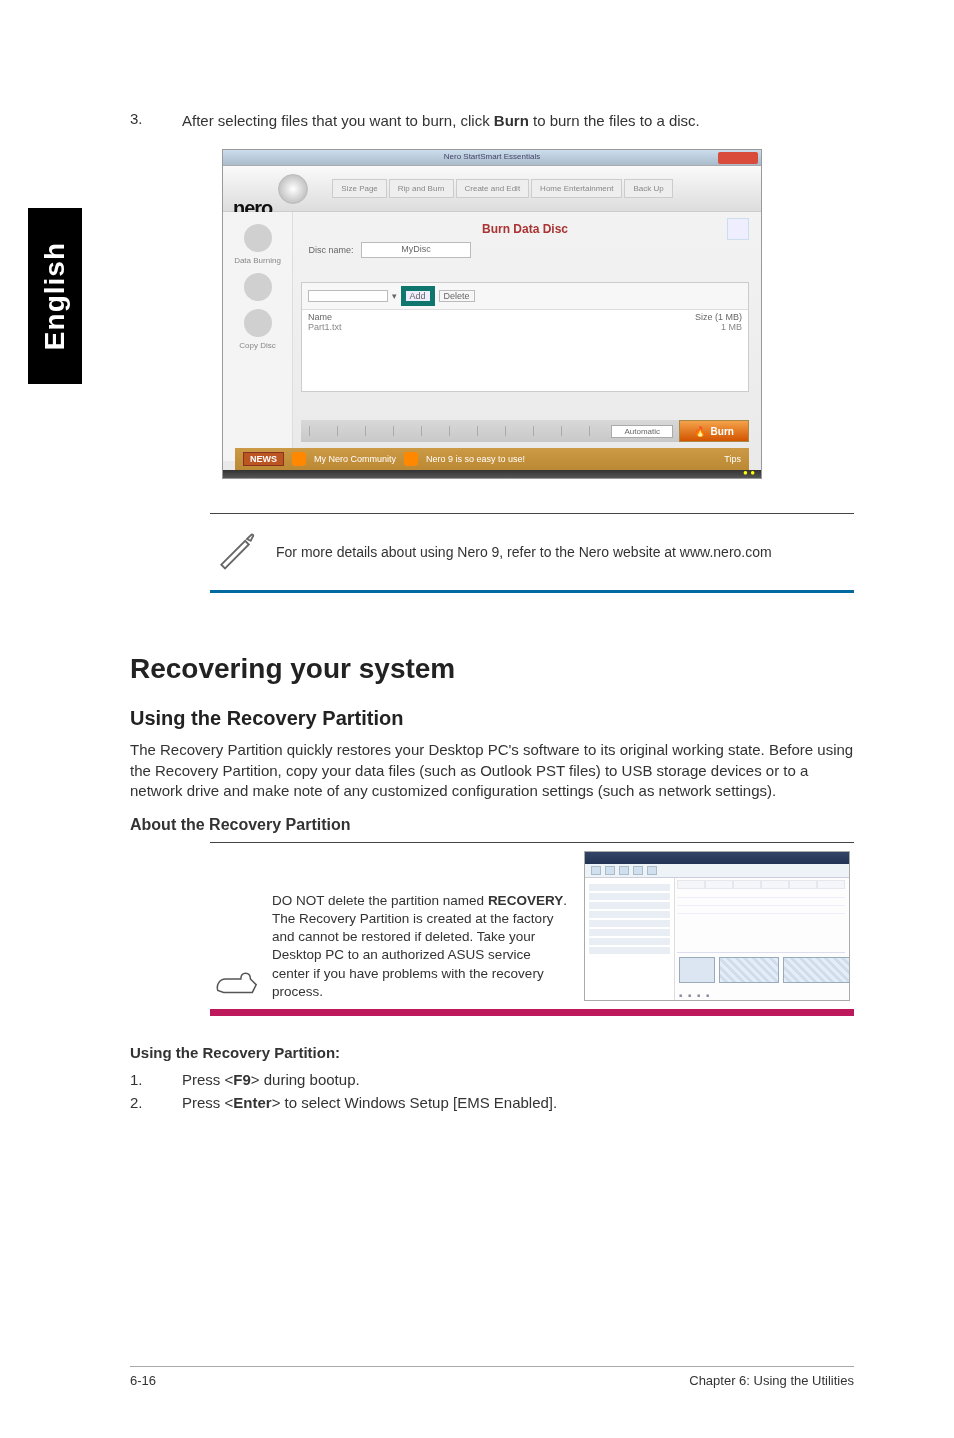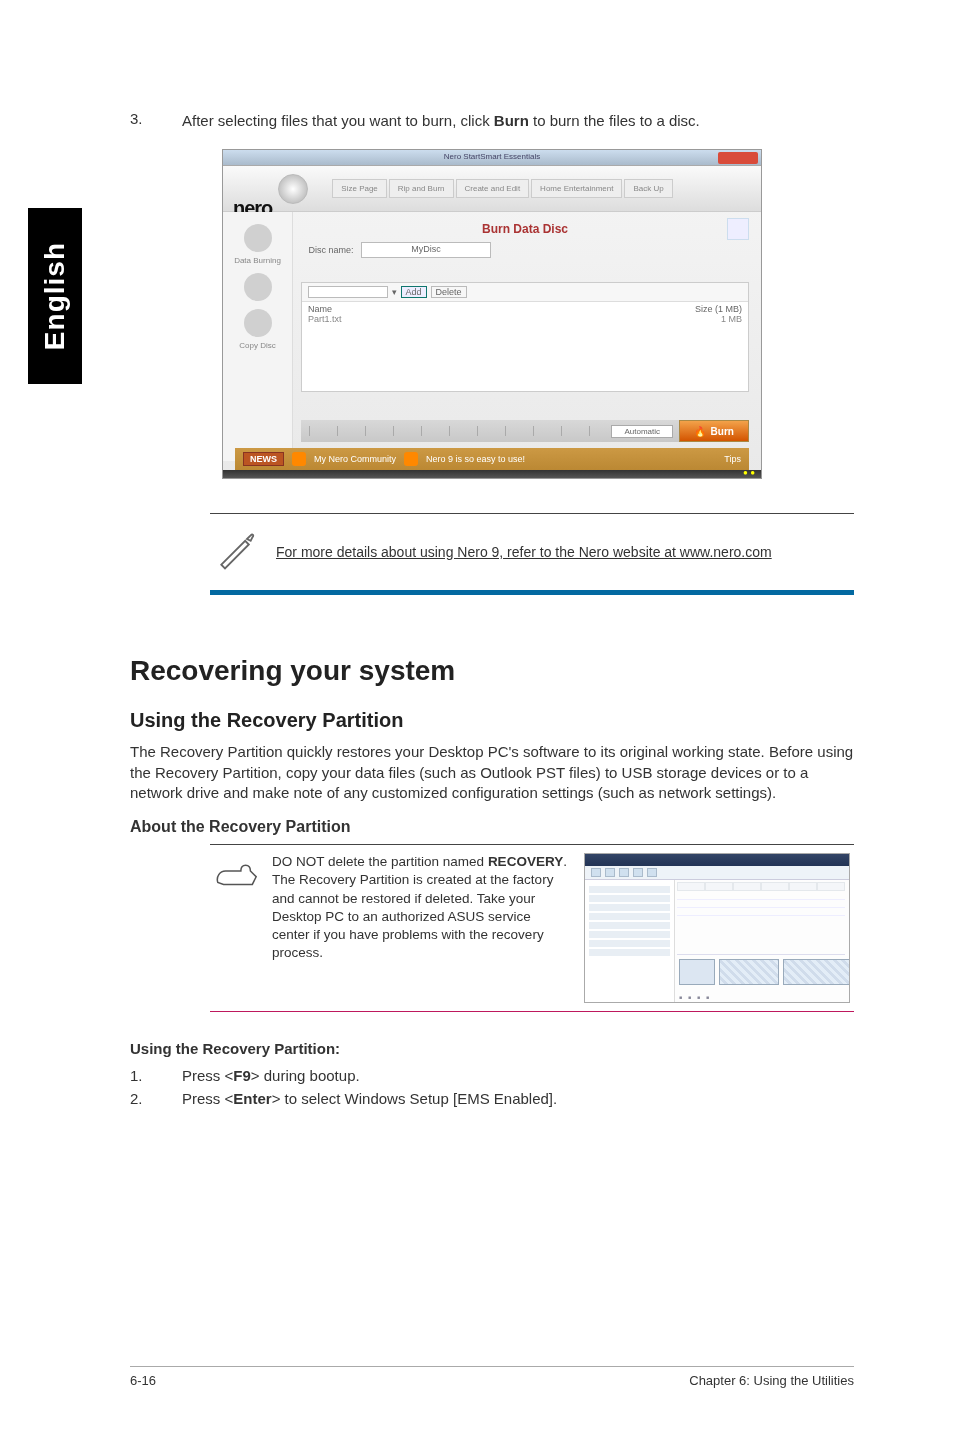--- a/index.html
+++ b/index.html
@@ -66,30 +66,30 @@
     font-size:9px; color:#fff;
   }
   .ss-news .rss { width:14px; height:14px; background:#f80; border-radius:3px; }
   .ss-news .right { margin-left:auto; }
   .ss-footer {
     position:absolute; left:0; right:0; bottom:0; height:8px;
     background: linear-gradient(#333,#555);
   }
   .ss-footer .dots { position:absolute; right:6px; bottom:1px; font-size:8px; color:#ff0; }
 
-  .note-row { display:flex; align-items:center; gap:18px; border-top:1px solid #444; border-bottom:5px solid #0369a1; padding:14px 4px; margin: 20px 0 60px 80px; text-decoration: underline; }
+  .note-row { display:flex; align-items:center; gap:18px; border-top:1px solid #444; border-bottom:3px solid #0369a1; padding:14px 4px; margin: 20px 0 60px 80px; }
   .pen-icon svg { width:44px; height:44px; }
   .note-text { font-size:14px; }
 
   h1.section { font-size: 28px; font-weight:bold; color:#222; margin: 0 0 22px; }
   h2.sub { font-size: 20px; font-weight:bold; color:#222; margin: 0 0 10px; }
   p.body { font-size:15px; line-height:1.38; margin-bottom:14px; }
   h3.small { font-size:16px; font-weight:bold; margin: 8px 0 8px; }
 
-  .recovery-note { display:flex; align-items:flex-start; gap:12px; border-top:1px solid #444; border-bottom:1px solid #be185d; padding:8px 4px; margin: 8px 0 28px 80px; }
+  .recovery-note { display:flex; align-items:flex-end; gap:12px; border-top:1px solid #444; border-bottom:7px solid #be185d; padding:8px 4px; margin: 8px 0 28px 80px; }
   .hand-icon svg { width:46px; height:36px; }
   .recovery-text { font-size:13.5px; line-height:1.35; flex:0 0 300px; }
   .recovery-img {
     flex:1; height:150px; border:1px solid #aaa; background:#fdfdfd; position:relative; overflow:hidden;
   }
   .ri-title { position:absolute; left:0; right:0; top:0; height:12px; background: linear-gradient(#346,#235); }
   .ri-tool { position:absolute; left:0; right:0; top:12px; height:14px; background:#eef3f8; border-bottom:1px solid #ccd; font-size:7px; color:#789; padding:2px 6px; display:flex; gap:4px; align-items:center; }
   .ri-tool .pill { width:10px; height:9px; background:#d0e0ef; border:1px solid #abc; }
   .ri-left { position:absolute; left:0; top:26px; width:90px; bottom:0; background:#fff; border-right:1px solid #ddd; font-size:6px; color:#789; padding:4px; }
   .ri-left .line { height:7px; margin:2px 0; background:#e8eef4; }
@@ -152,29 +152,29 @@
         <div>Data Burning</div>
         <div class="ico" style="margin-top:8px;"></div>
         <div class="ico" style="margin-top:8px;"></div>
         <div>Copy Disc</div>
       </div>
       <div class="ss-corner"></div>
       <div class="ss-body">
         <div class="ss-title2">Burn Data Disc</div>
         <div class="ss-row">
           <div class="ss-label">Disc name:</div>
-          <div class="ss-input" style="width:130px; padding:1px 3px; font-size:9px;">MyDisc</div>
+          <div class="ss-input" style="width:110px; padding:1px 3px; font-size:9px;">MyDisc</div>
         </div>
       </div>
       <div class="ss-list">
         <div class="ss-list-hdr">
           <span style="display:flex; gap:4px; align-items:center;">
             <span class="ss-input" style="width:80px;height:12px;"></span>
             <span>▾</span>
-            <span style="border:1px solid #0f766e;padding:0 4px;background:#eef;">Add</span>
+            <span style="border:5px solid #0f766e;padding:0 4px;background:#eef;">Add</span>
             <span style="border:1px solid #bbb;padding:0 4px;">Delete</span>
           </span>
         </div>
         <div class="ss-list-body">
           <div style="display:flex;justify-content:space-between;">
             <span>Name</span>
             <span>Size (1 MB)</span>
           </div>
           <div style="display:flex;justify-content:space-between; color:#888;">
             <span>Part1.txt</span>

